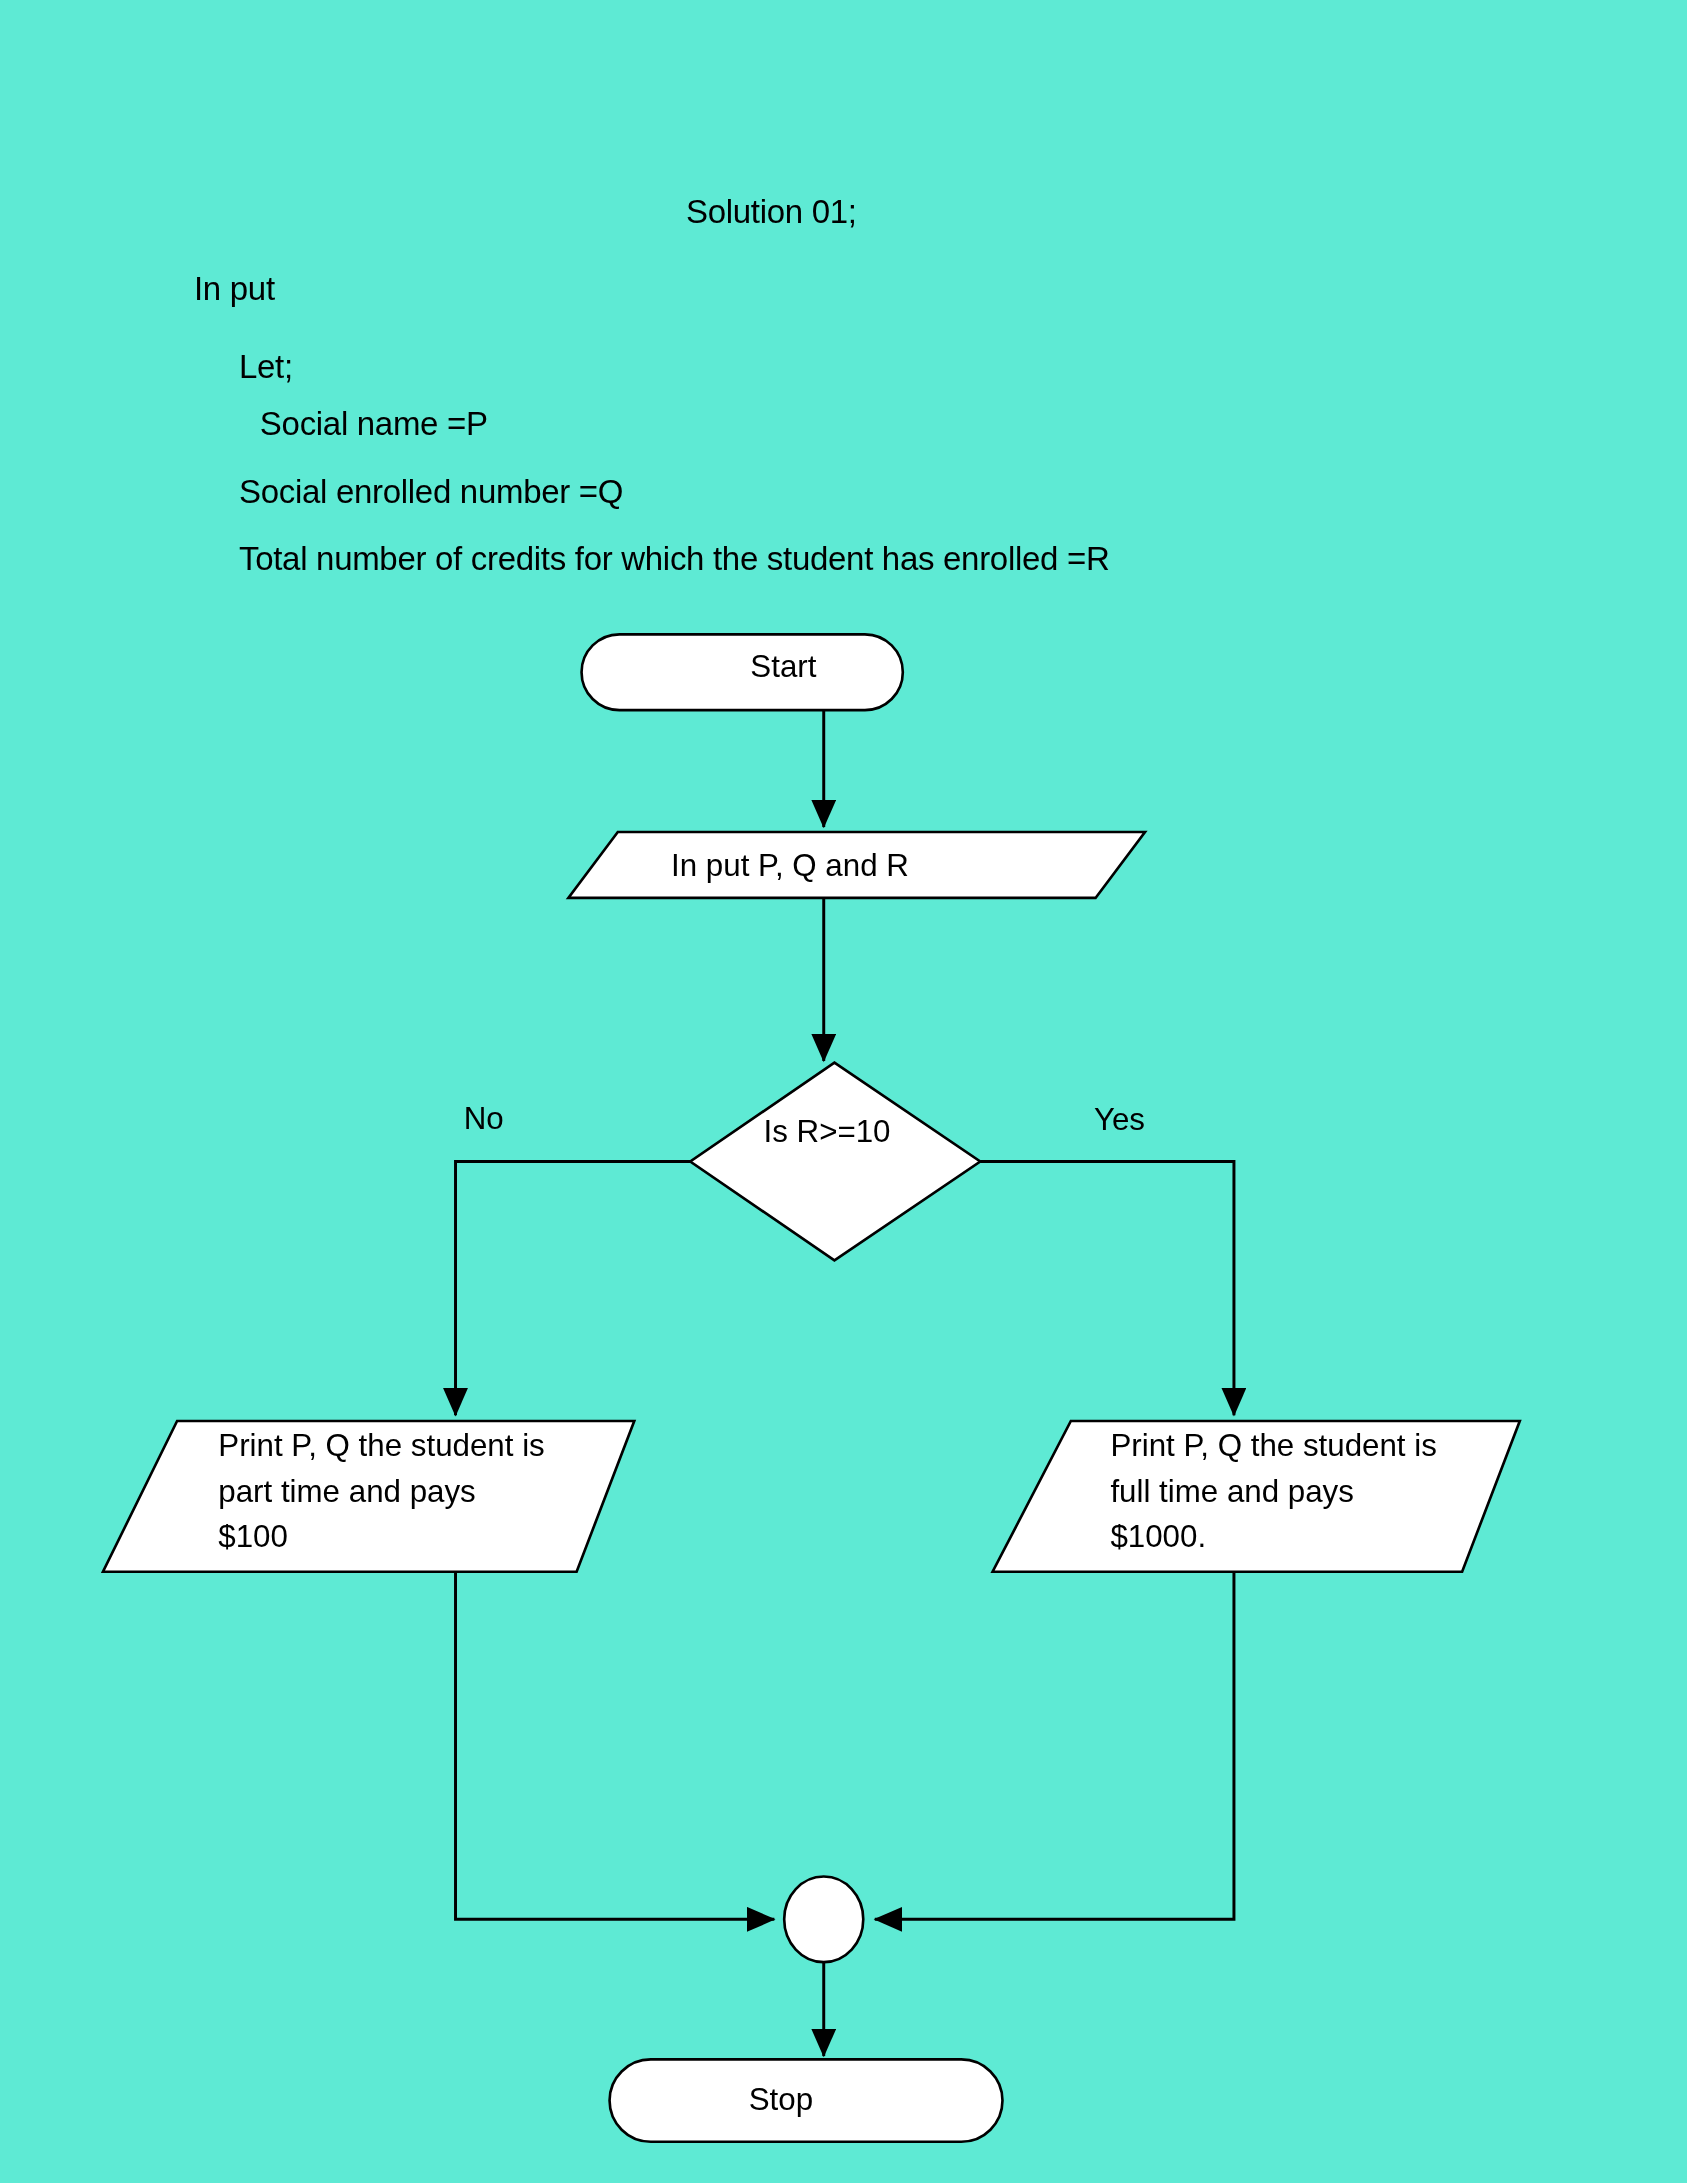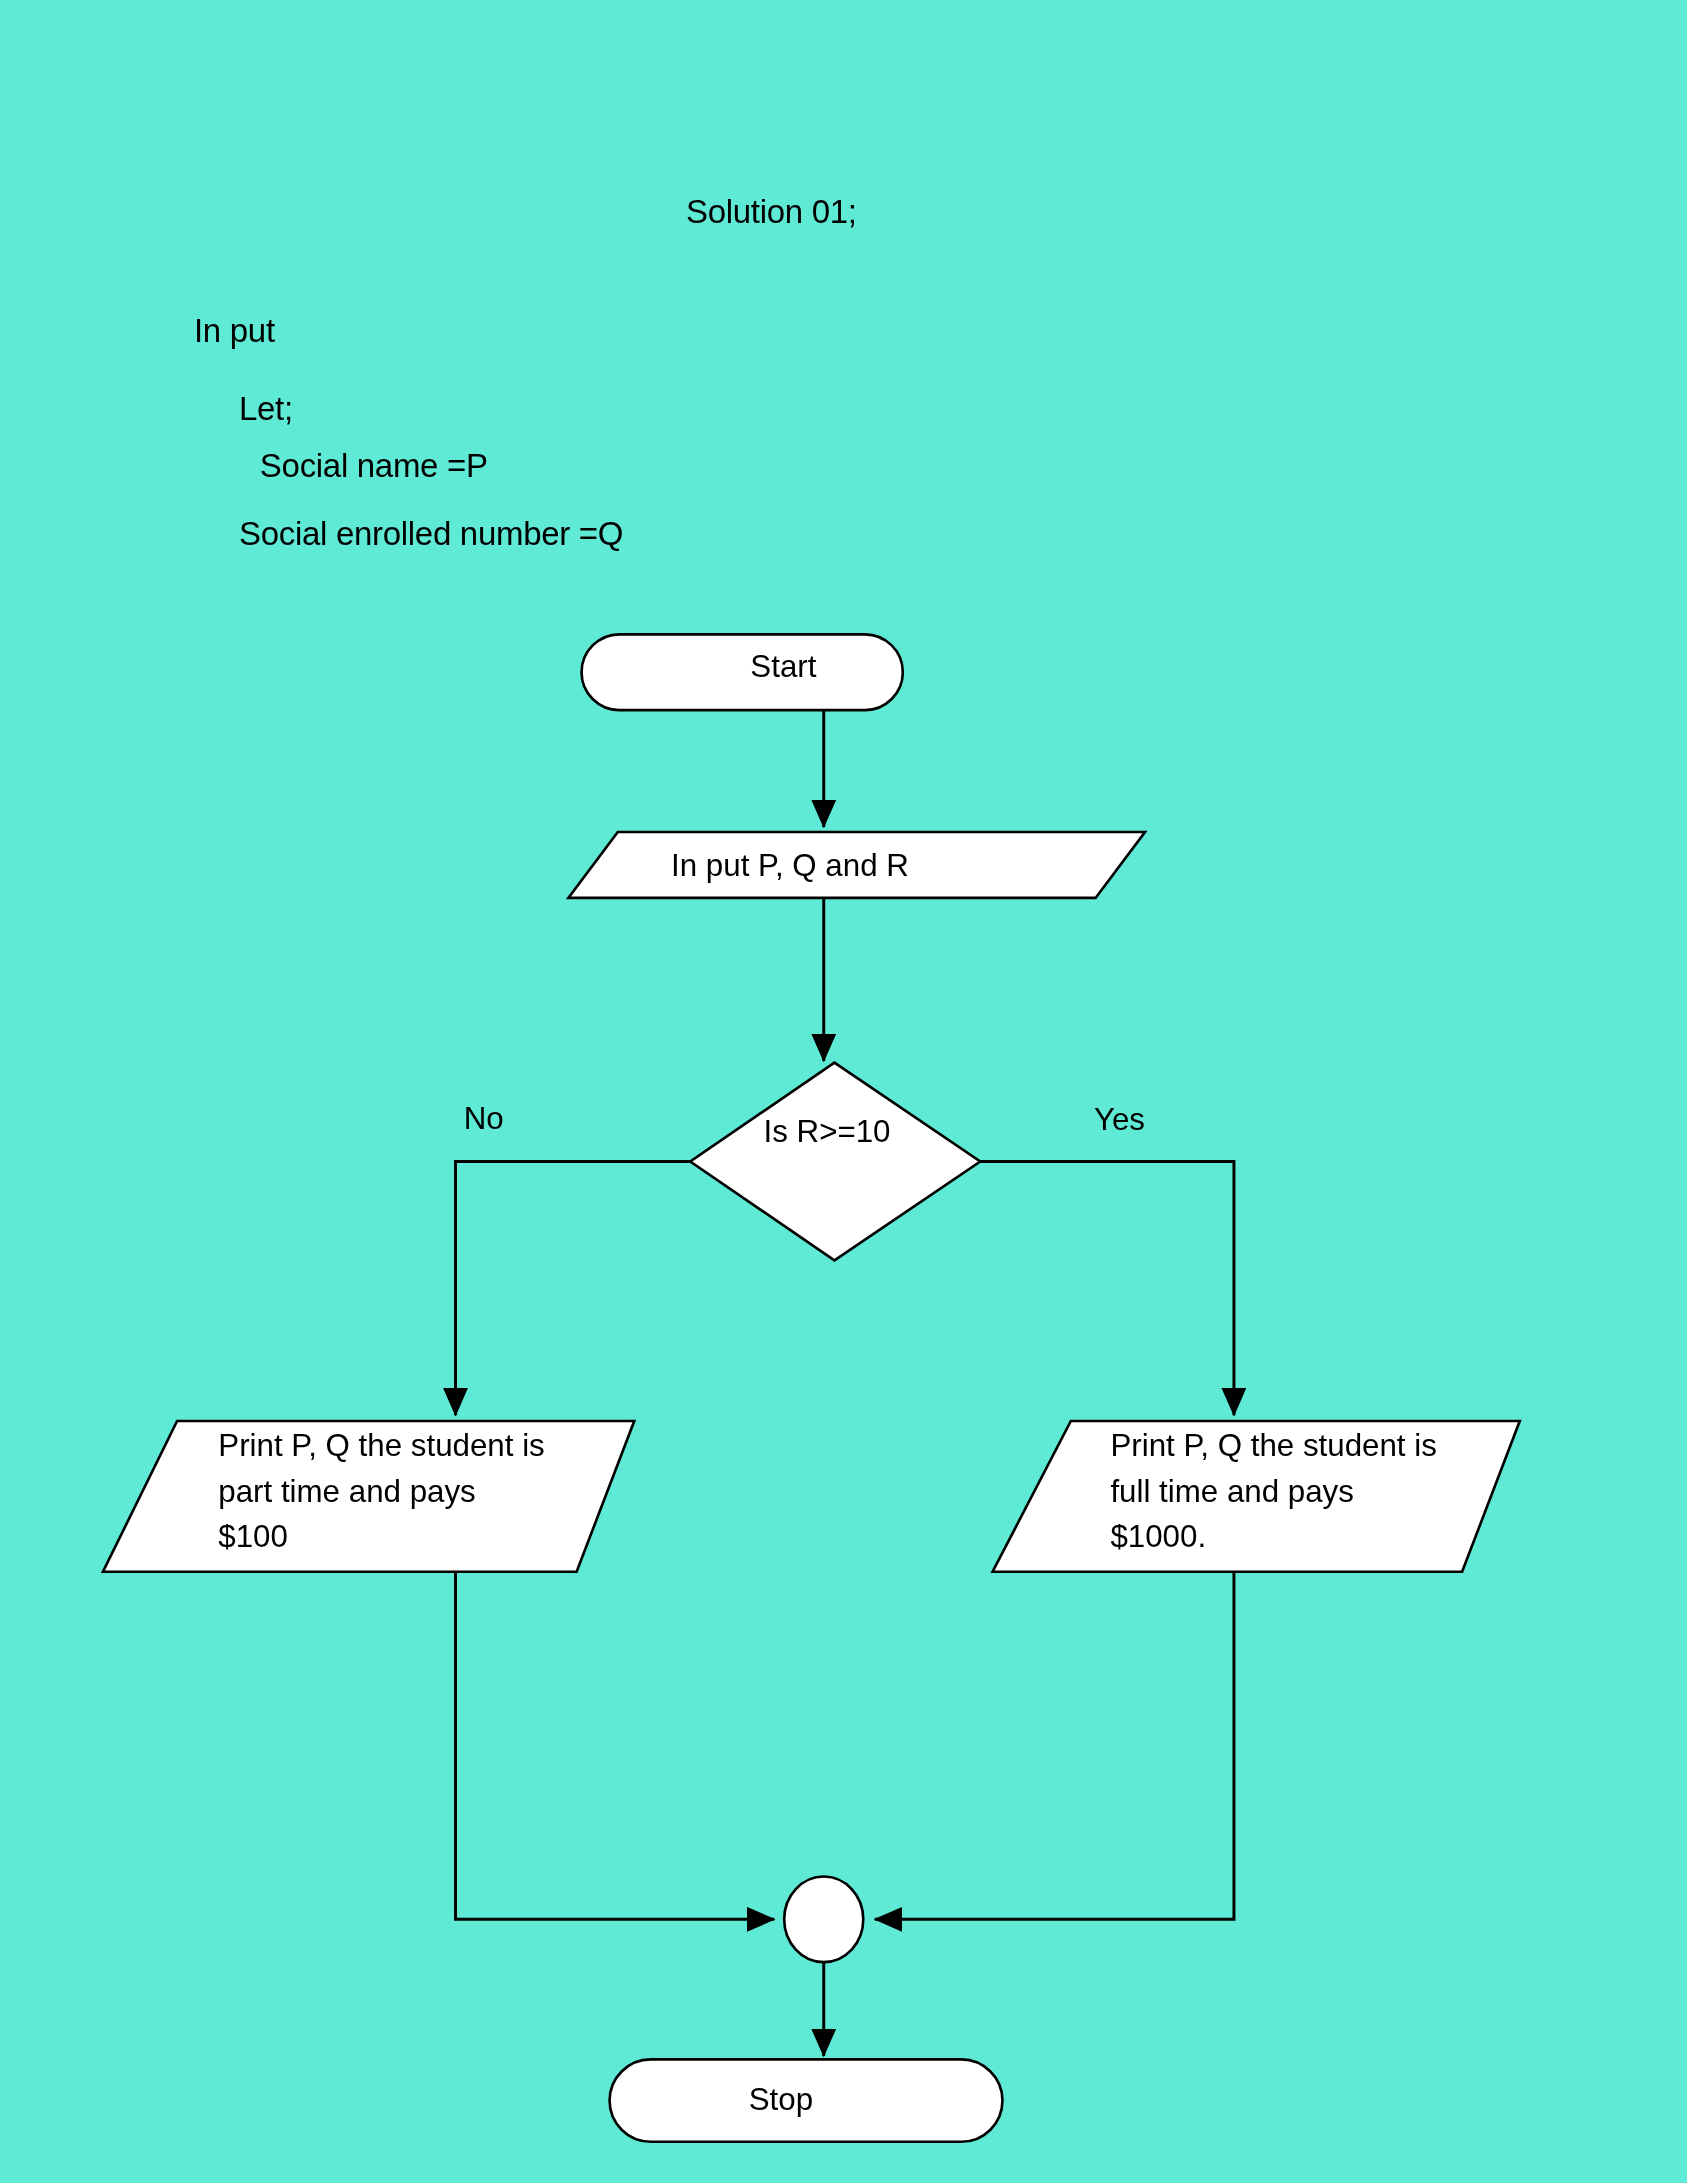--- a/index.html
+++ b/index.html
@@ -26,21 +26,20 @@
     white-space: pre;
     letter-spacing: -0.3px;
   }
   #doc-title {
     font-size: 33px;
     left: 686px;
     top: 193px;
   }
   .preamble {
     font-size: 33px;
-    margin-top: 42px;
   }
   #pre-0 { left: 194px; top: 270px; }
   #pre-1 { left: 239px; top: 348px; }
   #pre-2 { left: 251px; top: 405px; }
   #pre-3 { left: 239px; top: 473px; }
   #pre-4 { left: 239px; top: 540px; }
 
   #flow-svg {
     position: absolute;
     left: 0;
@@ -80,20 +79,21 @@
 <body>
 
 <div id="page">
 
   <div class="txt" id="doc-title">Solution 01;</div>
 
   <div class="txt preamble" id="pre-0">In put</div>
   <div class="txt preamble" id="pre-1">Let;</div>
   <div class="txt preamble" id="pre-2"> Social name =P</div>
   <div class="txt preamble" id="pre-3">Social enrolled number =Q</div>
+  <div class="txt preamble" id="pre-4">Total number of credits for which the student has enrolled =R</div>
 
   <svg id="flow-svg" viewBox="0 0 2048 2650">
     <defs>
       <marker id="arrow" markerWidth="11" markerHeight="11" refX="9.2" refY="4.2" orient="auto" markerUnits="strokeWidth">
         <path d="M0,0 L9.6,4.2 L0,8.4 z" fill="#000000"></path>
       </marker>
     </defs>
 
     <g>
       <rect class="shape" x="706" y="770" width="390" height="92" rx="46" ry="46"></rect>

